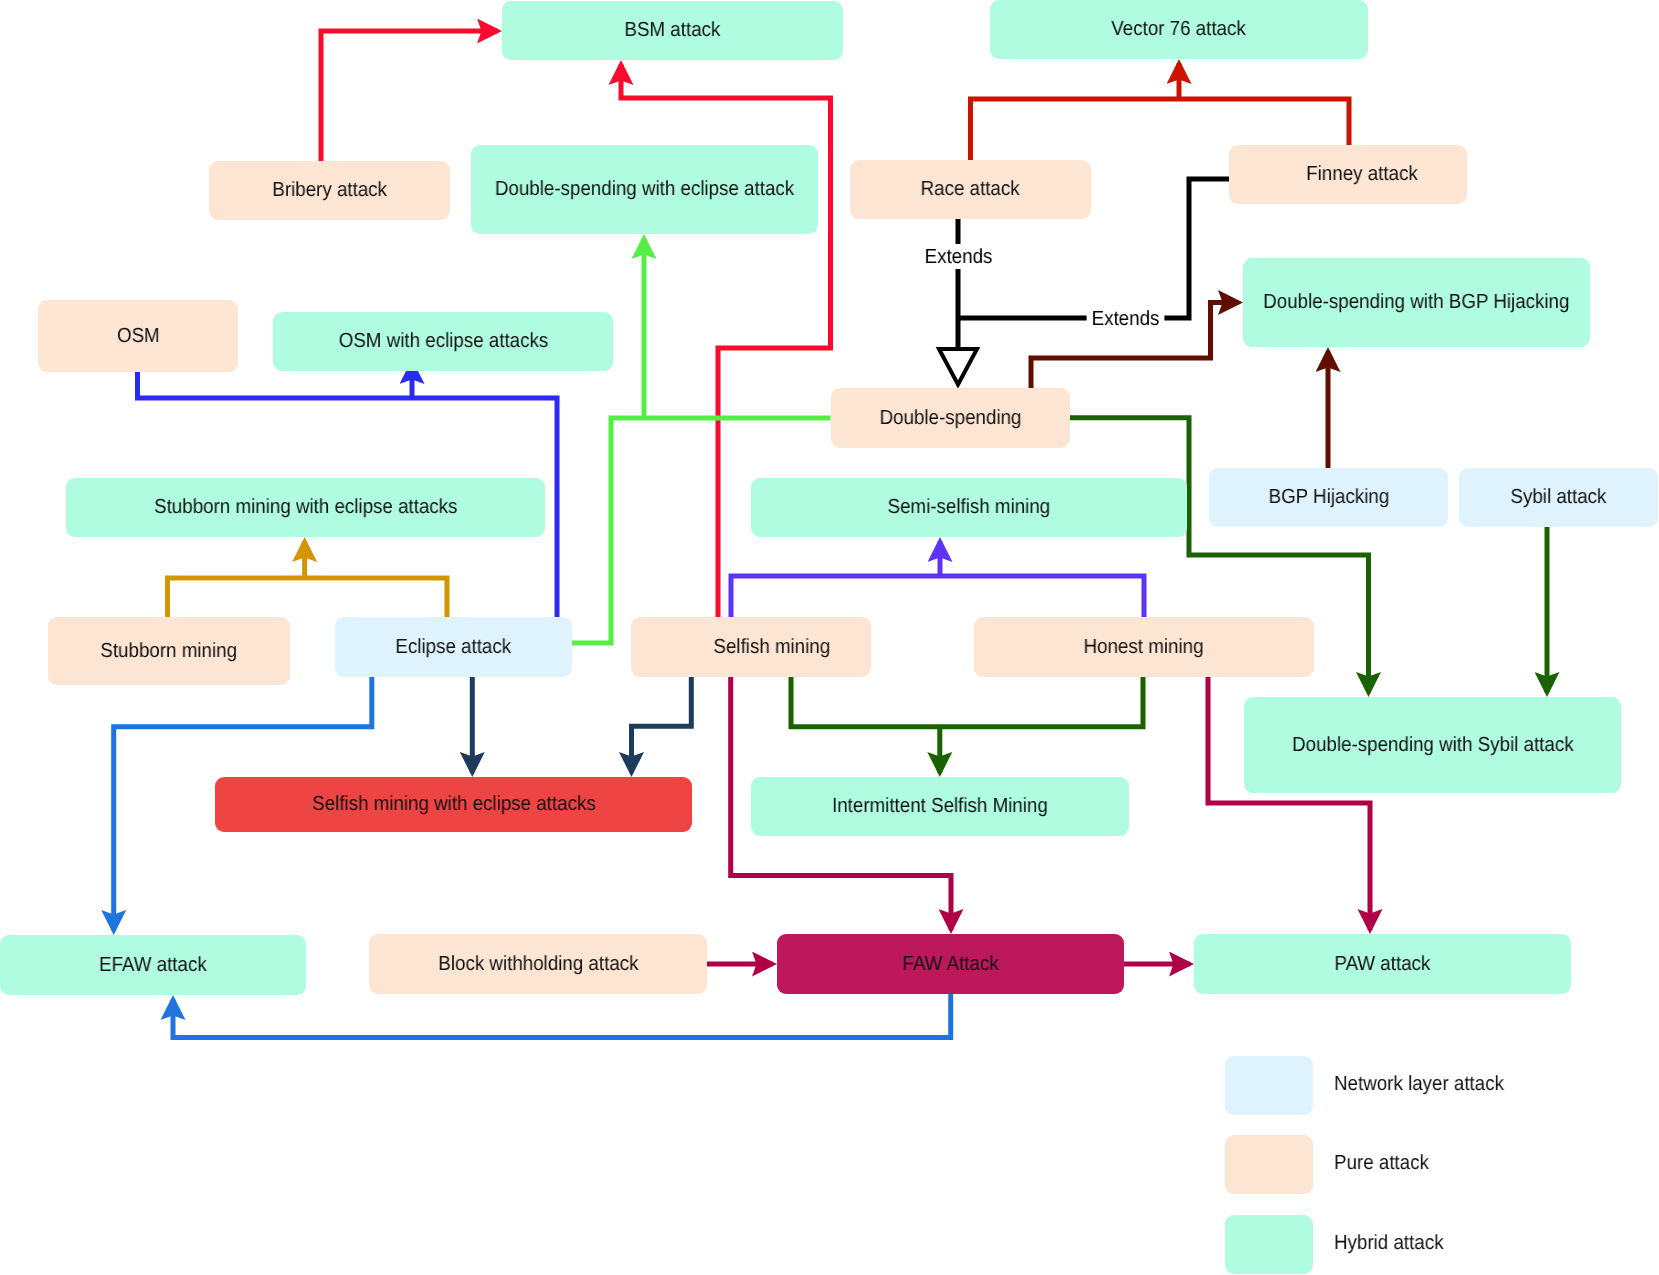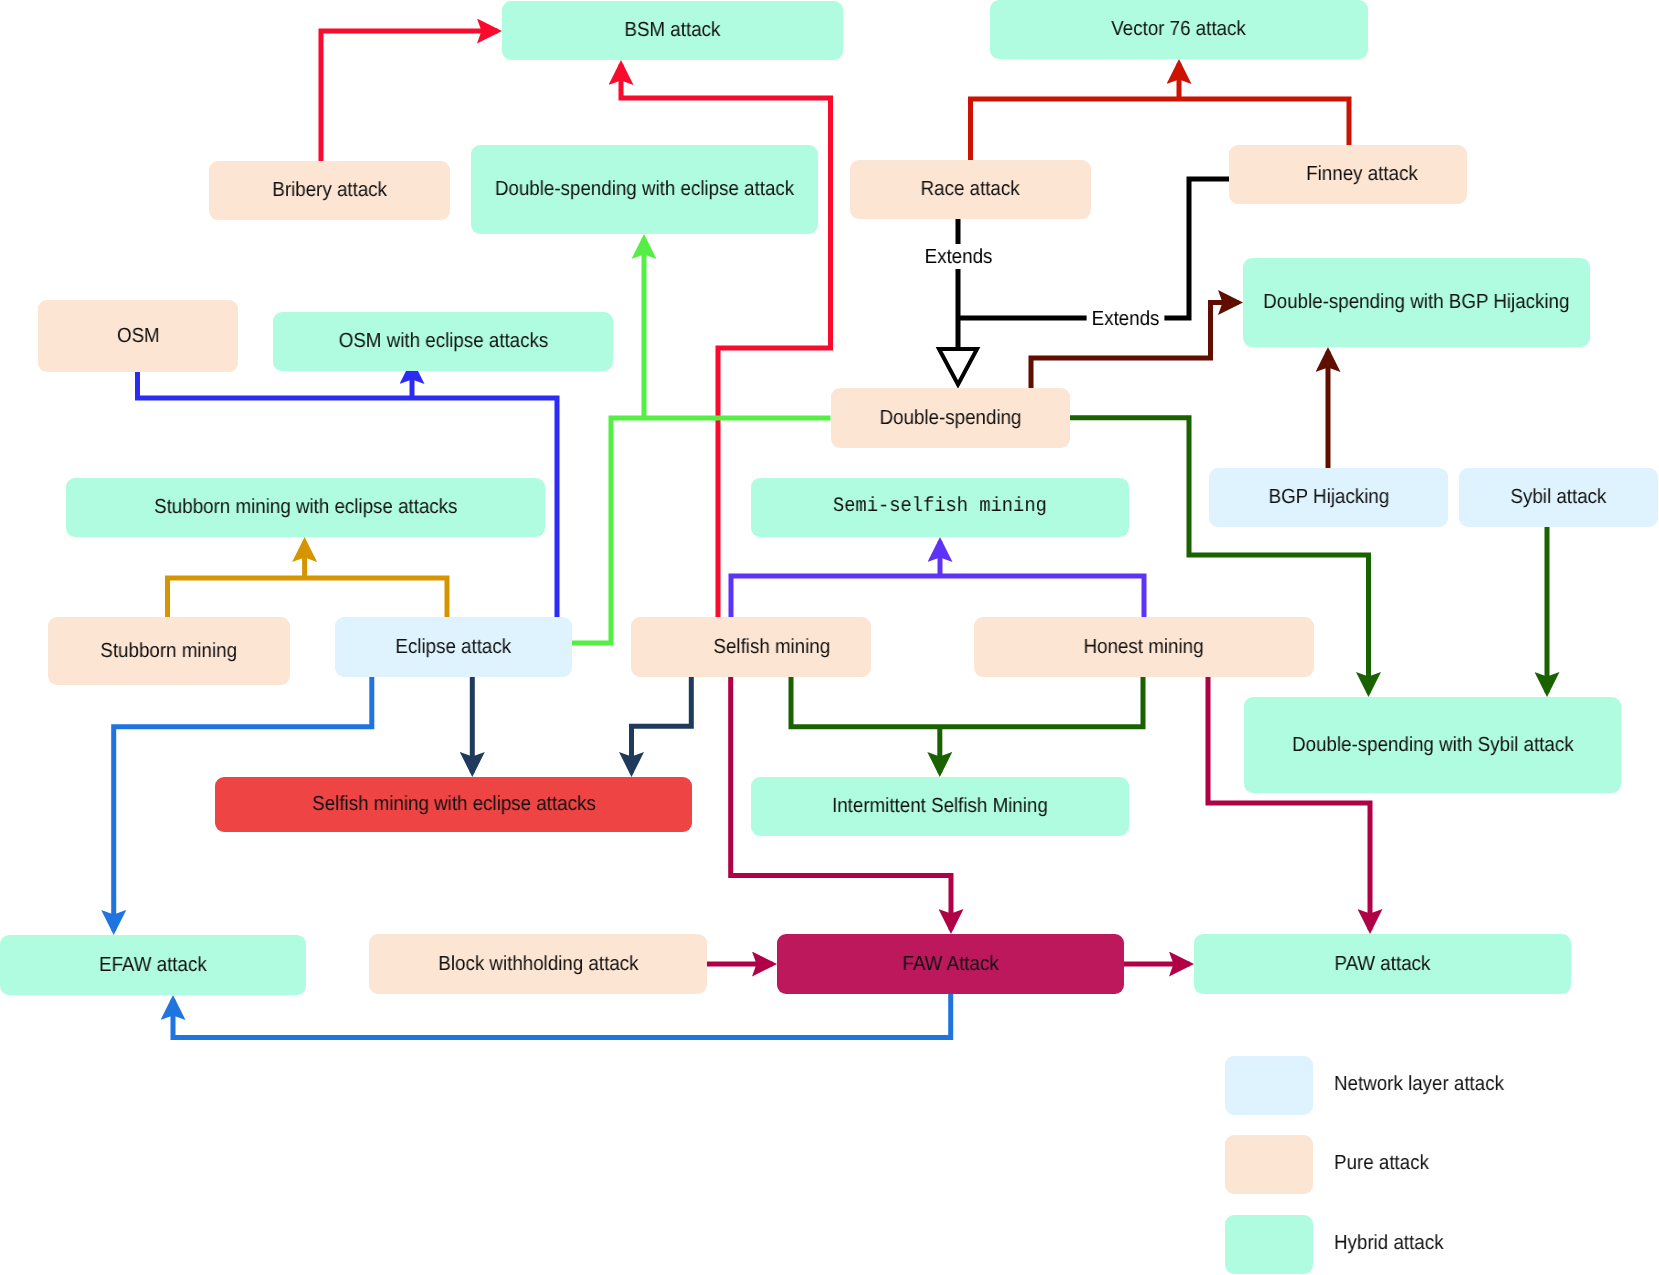--- a/index.html
+++ b/index.html
@@ -127,21 +127,21 @@
       </div>
       <div class="node" style="left: 273px; top: 300px; width: 340px; height: 59px; background: rgb(176, 252, 224); margin-top: 12px;">
         <span>OSM with eclipse attacks</span>
       </div>
       <div class="node" style="left: 831px; top: 388px; width: 239px; height: 60px; background: rgb(253, 229, 211);">
         <span>Double-spending</span>
       </div>
       <div class="node" style="left: 66px; top: 478px; width: 479px; height: 59px; background: rgb(176, 252, 224);">
         <span>Stubborn mining with eclipse attacks</span>
       </div>
-      <div class="node" style="left: 751px; top: 478px; width: 378px; height: 59px; background: rgb(176, 252, 224); font-family: Liberation Mono, monospace;">
+      <div class="node" style="left: 751px; top: 478px; width: 436px; height: 59px; background: rgb(176, 252, 224);">
         <span>Semi-selfish mining</span>
       </div>
       <div class="node" style="left: 1209px; top: 468px; width: 239px; height: 59px; background: rgb(222, 243, 253);">
         <span>BGP Hijacking</span>
       </div>
       <div class="node" style="left: 1459px; top: 468px; width: 199px; height: 59px; background: rgb(222, 243, 253);">
         <span>Sybil attack</span>
       </div>
       <div class="node" style="left: 48px; top: 617px; width: 242px; height: 68px; background: rgb(253, 229, 211);">
         <span>Stubborn mining</span>

